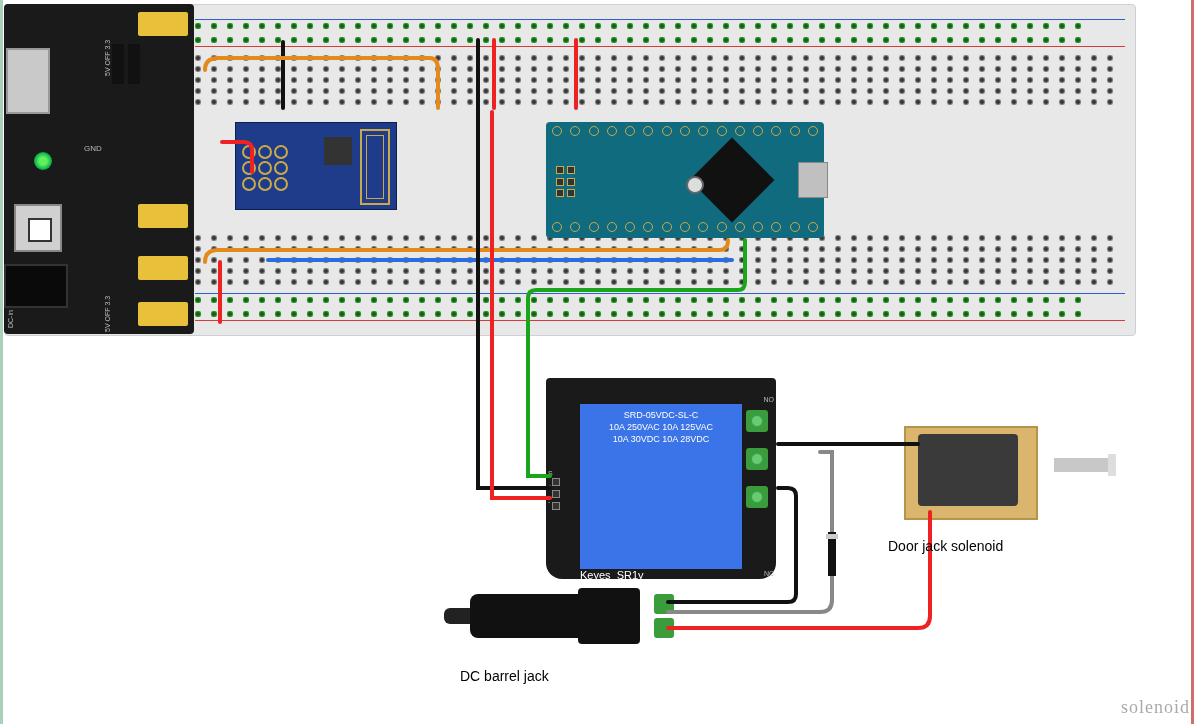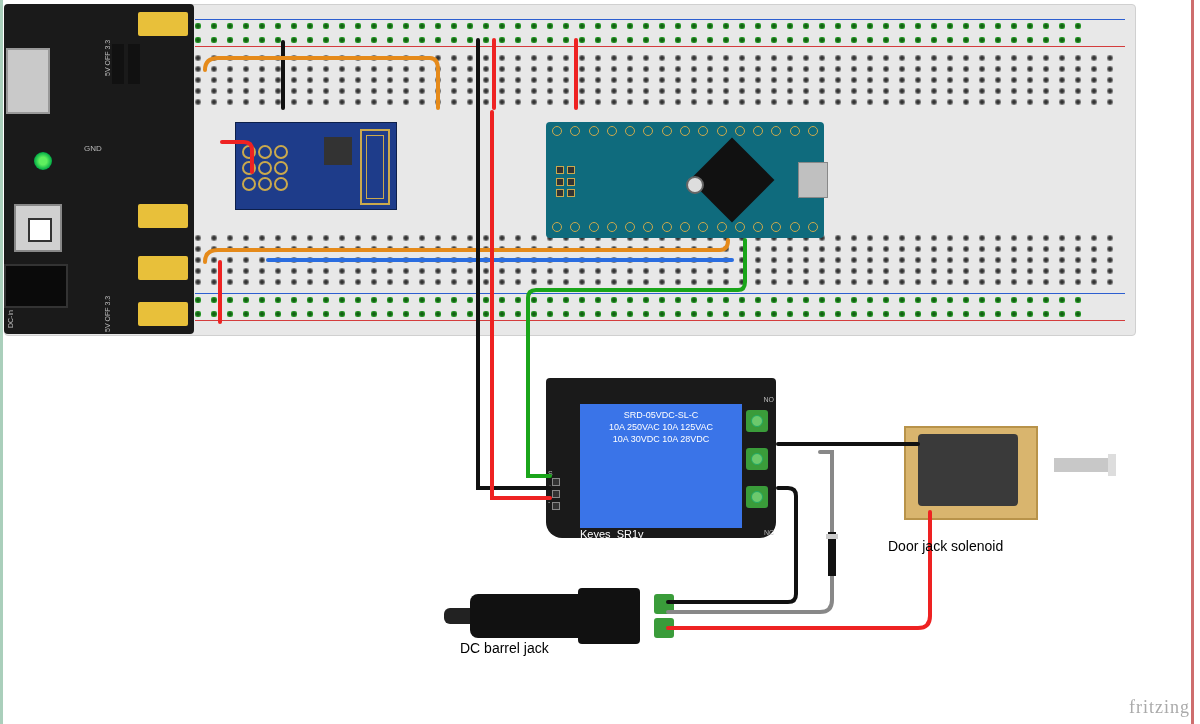--- a/index.html
+++ b/index.html
@@ -61,21 +61,21 @@
 .nano .prow.top{top:4px;}
 .nano .prow.bot{bottom:4px;}
 .nano .prow span{width:8px;height:8px;border-radius:50%;border:1px solid #caa94d;background:#0f6b7d;}
 .nano .chip{position:absolute;right:62px;top:28px;width:60px;height:60px;background:#111;transform:rotate(45deg);}
 .nano .usb{position:absolute;right:-4px;top:40px;width:28px;height:34px;background:#c0c0c0;border:1px solid #888;}
 .nano .rst{position:absolute;left:140px;top:54px;width:14px;height:14px;border-radius:50%;background:#ddd;border:2px solid #666;}
 .nano .icsp{position:absolute;left:10px;top:44px;width:24px;height:32px;display:grid;grid-template-columns:repeat(2,8px);gap:3px;}
 .nano .icsp span{width:6px;height:6px;background:#333;border:1px solid #caa94d;}
 
 
-.relay{position:absolute;left:546px;top:378px;width:230px;height:160px;background:#1a1a1a;border-radius:4px 4px 16px 16px;}
+.relay{position:absolute;left:546px;top:378px;width:230px;height:201px;background:#1a1a1a;border-radius:4px 4px 16px 16px;}
 .relay .blue{position:absolute;left:34px;right:34px;top:26px;bottom:10px;background:#3a74e8;}
 .relay .blue .t{color:#fff;font-size:9px;display:flex;flex-direction:column;align-items:center;gap:2px;padding-top:6px;}
 .relay .blue .t span{transform:rotate(0);}
 .relay .term{position:absolute;right:8px;width:22px;height:22px;background:#3a9c3a;border-radius:3px;display:flex;align-items:center;justify-content:center;}
 .relay .term::after{content:"";width:10px;height:10px;border-radius:50%;background:#6cc96c;border:1px solid #2a6;}
 .relay .term.t1{top:32px;}
 .relay .term.t2{top:70px;}
 .relay .term.t3{top:108px;}
 .relay .hdr{position:absolute;left:6px;top:100px;display:flex;flex-direction:column;gap:4px;}
 .relay .hdr span{width:6px;height:6px;background:#333;border:1px solid #888;}
@@ -1109,15 +1109,15 @@
     <path class="w w-black" d="M778 488 L788 488 Q796 488 796 496 L796 594 Q796 602 788 602 L668 602"></path>
 
     <path class="w w-red" d="M668 628 L918 628 Q930 628 930 616 L930 512"></path>
 
     <path class="w w-grey" d="M668 612 L820 612 Q832 612 832 600 L832 452 L820 452"></path>
     <line class="diode" x1="832" y1="576" x2="832" y2="532"></line>
     <rect x="826" y="534" width="12" height="5" fill="#ccc"></rect>
   </svg>
 
   <div class="label" style="left:888px;top:538px">Door jack solenoid</div>
-  <div class="label" style="left:460px;top:640px">DC barrel jack</div>
-  <div class="watermark">fritzing</div>
+  <div class="label" style="left:460px;top:668px">DC barrel jack</div>
+  <div class="watermark">solenoid</div>
 </div>
 
 </body></html>

